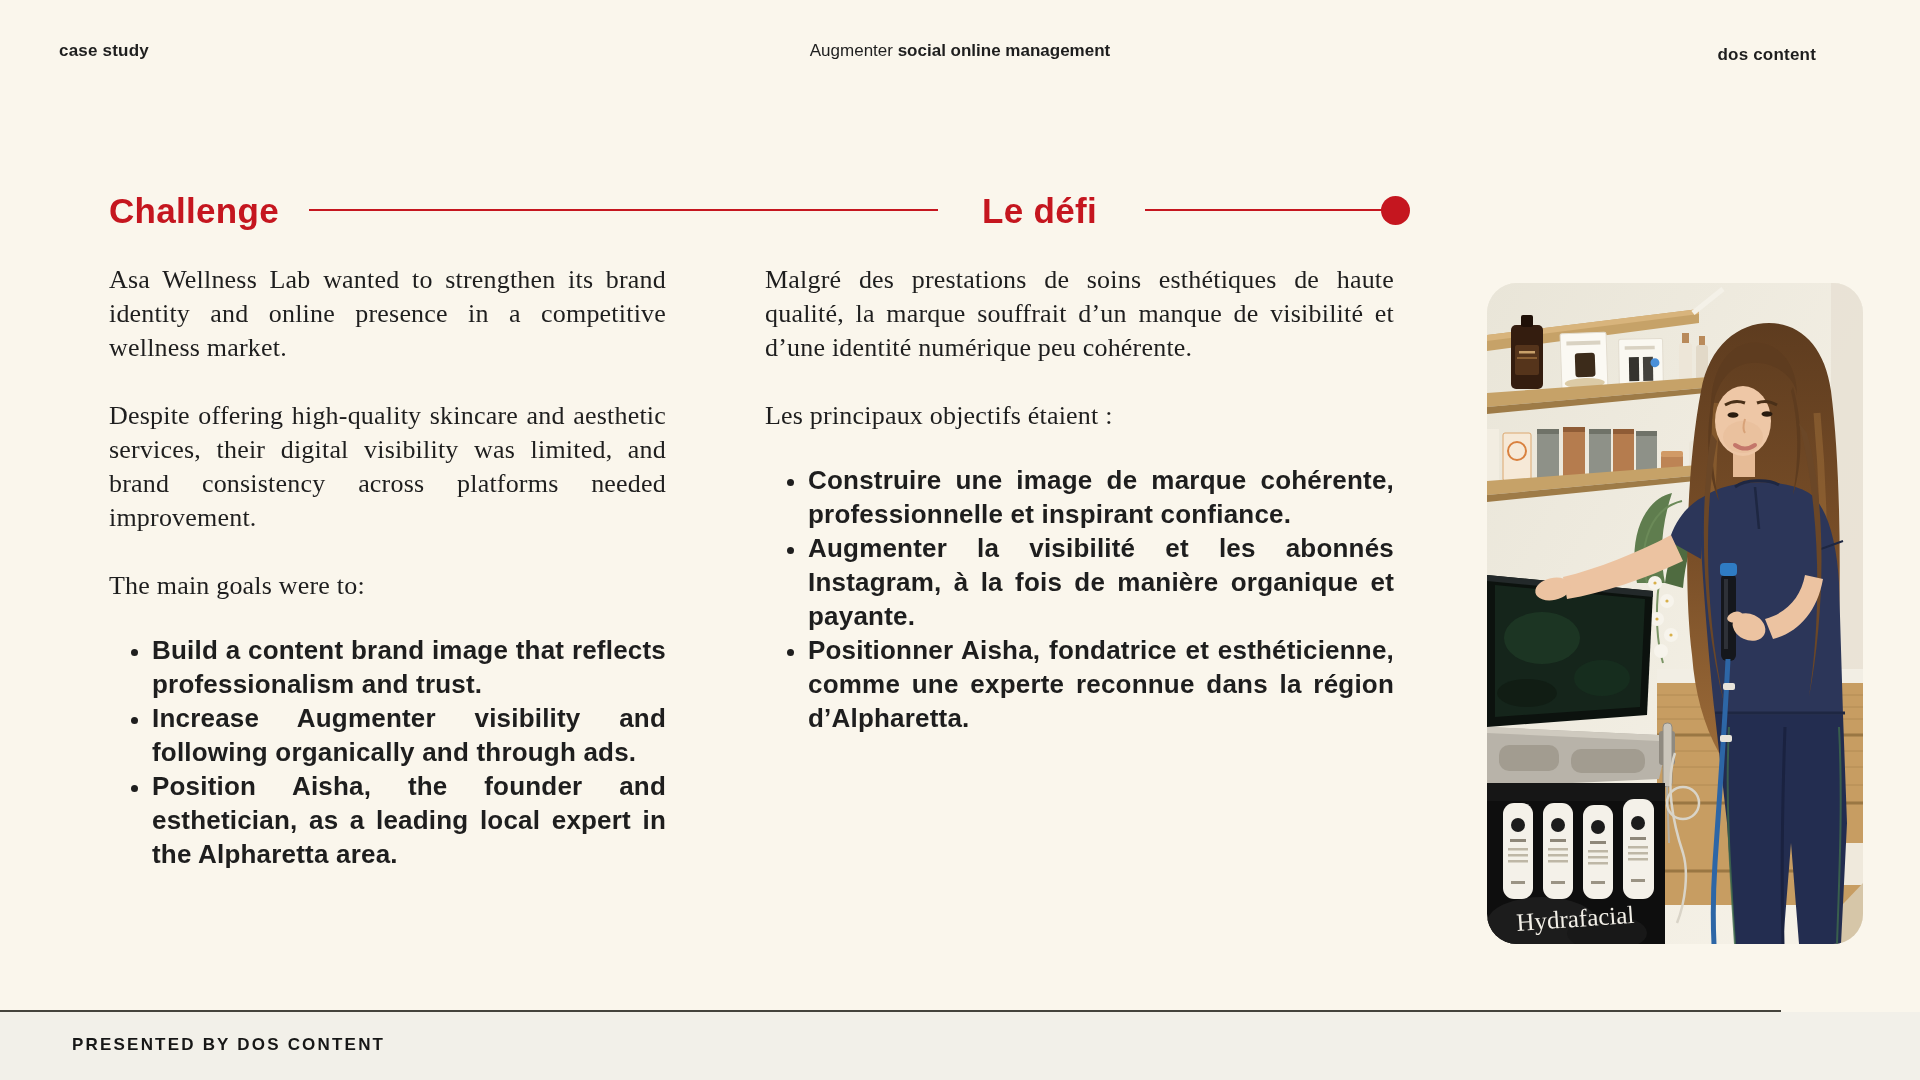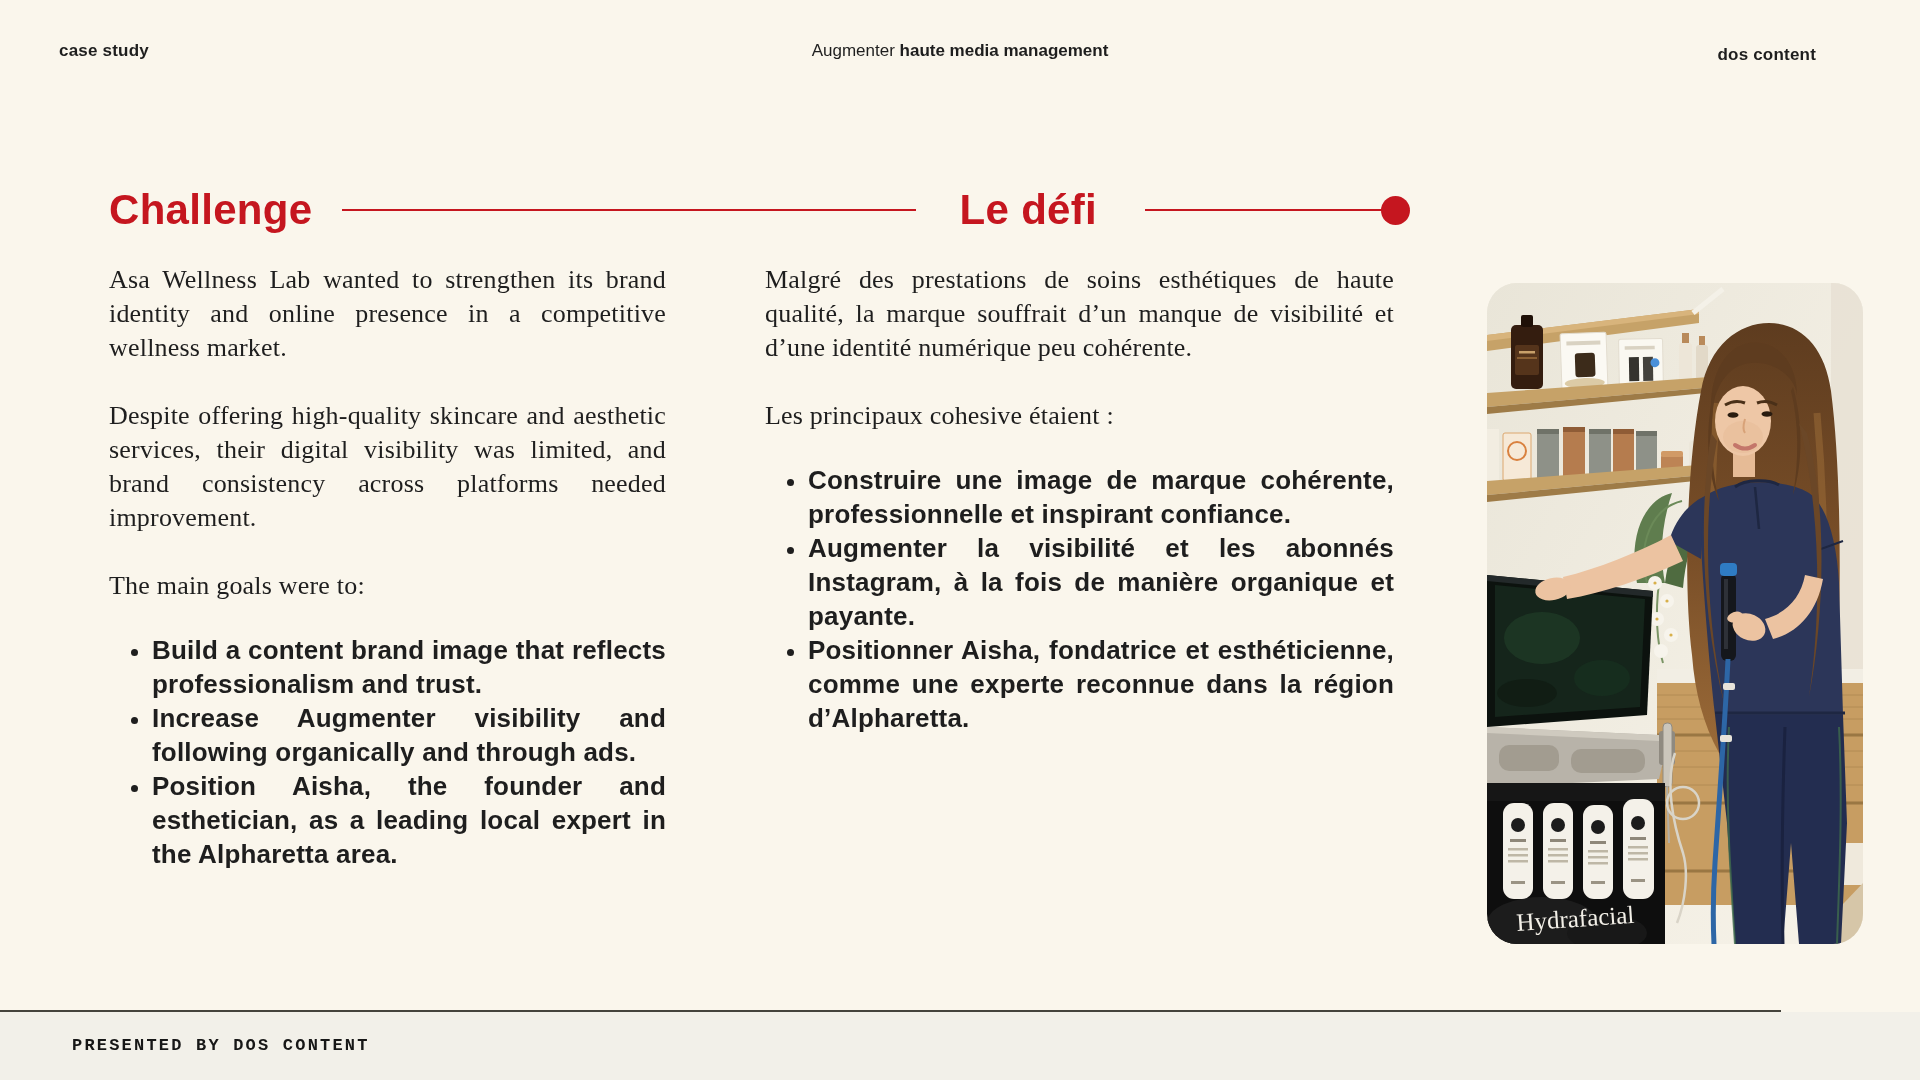--- a/index.html
+++ b/index.html
@@ -16,21 +16,21 @@
   .topbar .center{position:absolute;left:50%;top:41px;transform:translateX(-50%);white-space:nowrap;}
   .topbar .center b{font-weight:700;}
   .topbar .right{position:absolute;right:104px;top:45px;font-weight:700;letter-spacing:.2px;margin-left:44px;}
 
   
   .heading-row{
     position:absolute;left:109px;top:186px;width:1301px;height:48px;
     display:flex;align-items:center;
   }
   .heading-row h2{
-    margin:0;font-size:42px;line-height:1;font-weight:700;color:#c5161f;letter-spacing:.3px;
+    margin:0;font-size:35px;line-height:1;font-weight:700;color:#c5161f;letter-spacing:.3px;
   }
   .rule{height:2px;background:#c5161f;}
   .rule-long{flex:1;margin:0 44px 0 30px;}
   .rule-short{width:238px;margin-left:48px;}
   .dot{width:29px;height:29px;border-radius:50%;background:#c5161f;margin-left:-2px;flex:0 0 auto;}
 
   
   .col{position:absolute;top:263px;font-size:26px;line-height:34px;letter-spacing:.2px;
        text-align:justify;text-justify:inter-word;}
   .col-en{left:109px;width:557px;}
@@ -42,35 +42,35 @@
   .col li::marker{color:#1e1e1e;font-size:24px;}
 
   
   .photo{
     position:absolute;left:1447px;top:267px;width:376px;height:661px;
     border-radius:30px;overflow:hidden;background:#efeadf;
   }
   .photo svg{display:block;width:100%;height:100%;}
 
   
-  .footer{position:absolute;left:0;bottom:0;width:100%;height:68px;background:#f2f0e9;font-family:Liberation Mono, monospace;}
+  .footer{position:absolute;left:0;bottom:0;width:100%;height:68px;background:#f2f0e9;}
   .footer .footer-line{position:absolute;top:-2px;left:0;width:1781px;height:2px;background:#45433c;}
   .footer .footer-text{
     position:absolute;left:72px;top:50%;transform:translateY(-54%);
     font-weight:700;font-size:17px;letter-spacing:2.2px;color:#171717;
   }
 </style>
 </head>
 <body>
 
 <div class="slide">
 
   <header class="topbar">
     <div class="left">case study</div>
-    <div class="center"><span>Augmenter </span><b>haute media management</b></div>
+    <div class="center"><span>Augmenter </span><b>social online management</b></div>
     <div class="right">dos content</div>
   </header>
 
   <div class="heading-row">
     <h2>Challenge</h2>
     <div class="rule rule-long"></div>
     <h2>Le défi</h2>
     <div class="rule rule-short"></div>
     <div class="dot"></div>
   </div>
@@ -81,21 +81,21 @@
     <p class="intro">The main goals were to:</p>
     <ul>
       <li>Build a content brand image that reflects professionalism and trust.</li>
       <li>Increase Augmenter visibility and following organically and through ads.</li>
       <li>Position Aisha, the founder and esthetician, as a leading local expert in the Alpharetta area.</li>
     </ul>
   </section>
 
   <section class="col col-fr" lang="fr">
     <p>Malgré des prestations de soins esthétiques de haute qualité, la marque souffrait d’un manque de visibilité et d’une identité numérique peu cohérente.</p>
-    <p class="intro">Les principaux cohesive étaient :</p>
+    <p class="intro">Les principaux objectifs étaient :</p>
     <ul>
       <li>Construire une image de marque cohérente, professionnelle et inspirant confiance.</li>
       <li>Augmenter la visibilité et les abonnés Instagram, à la fois de manière organique et payante.</li>
       <li>Positionner Aisha, fondatrice et esthéticienne, comme une experte reconnue dans la région d’Alpharetta.</li>
     </ul>
   </section>
 
   <figure class="photo">
     <svg viewBox="0 0 376 661" aria-hidden="true">
       <defs>

